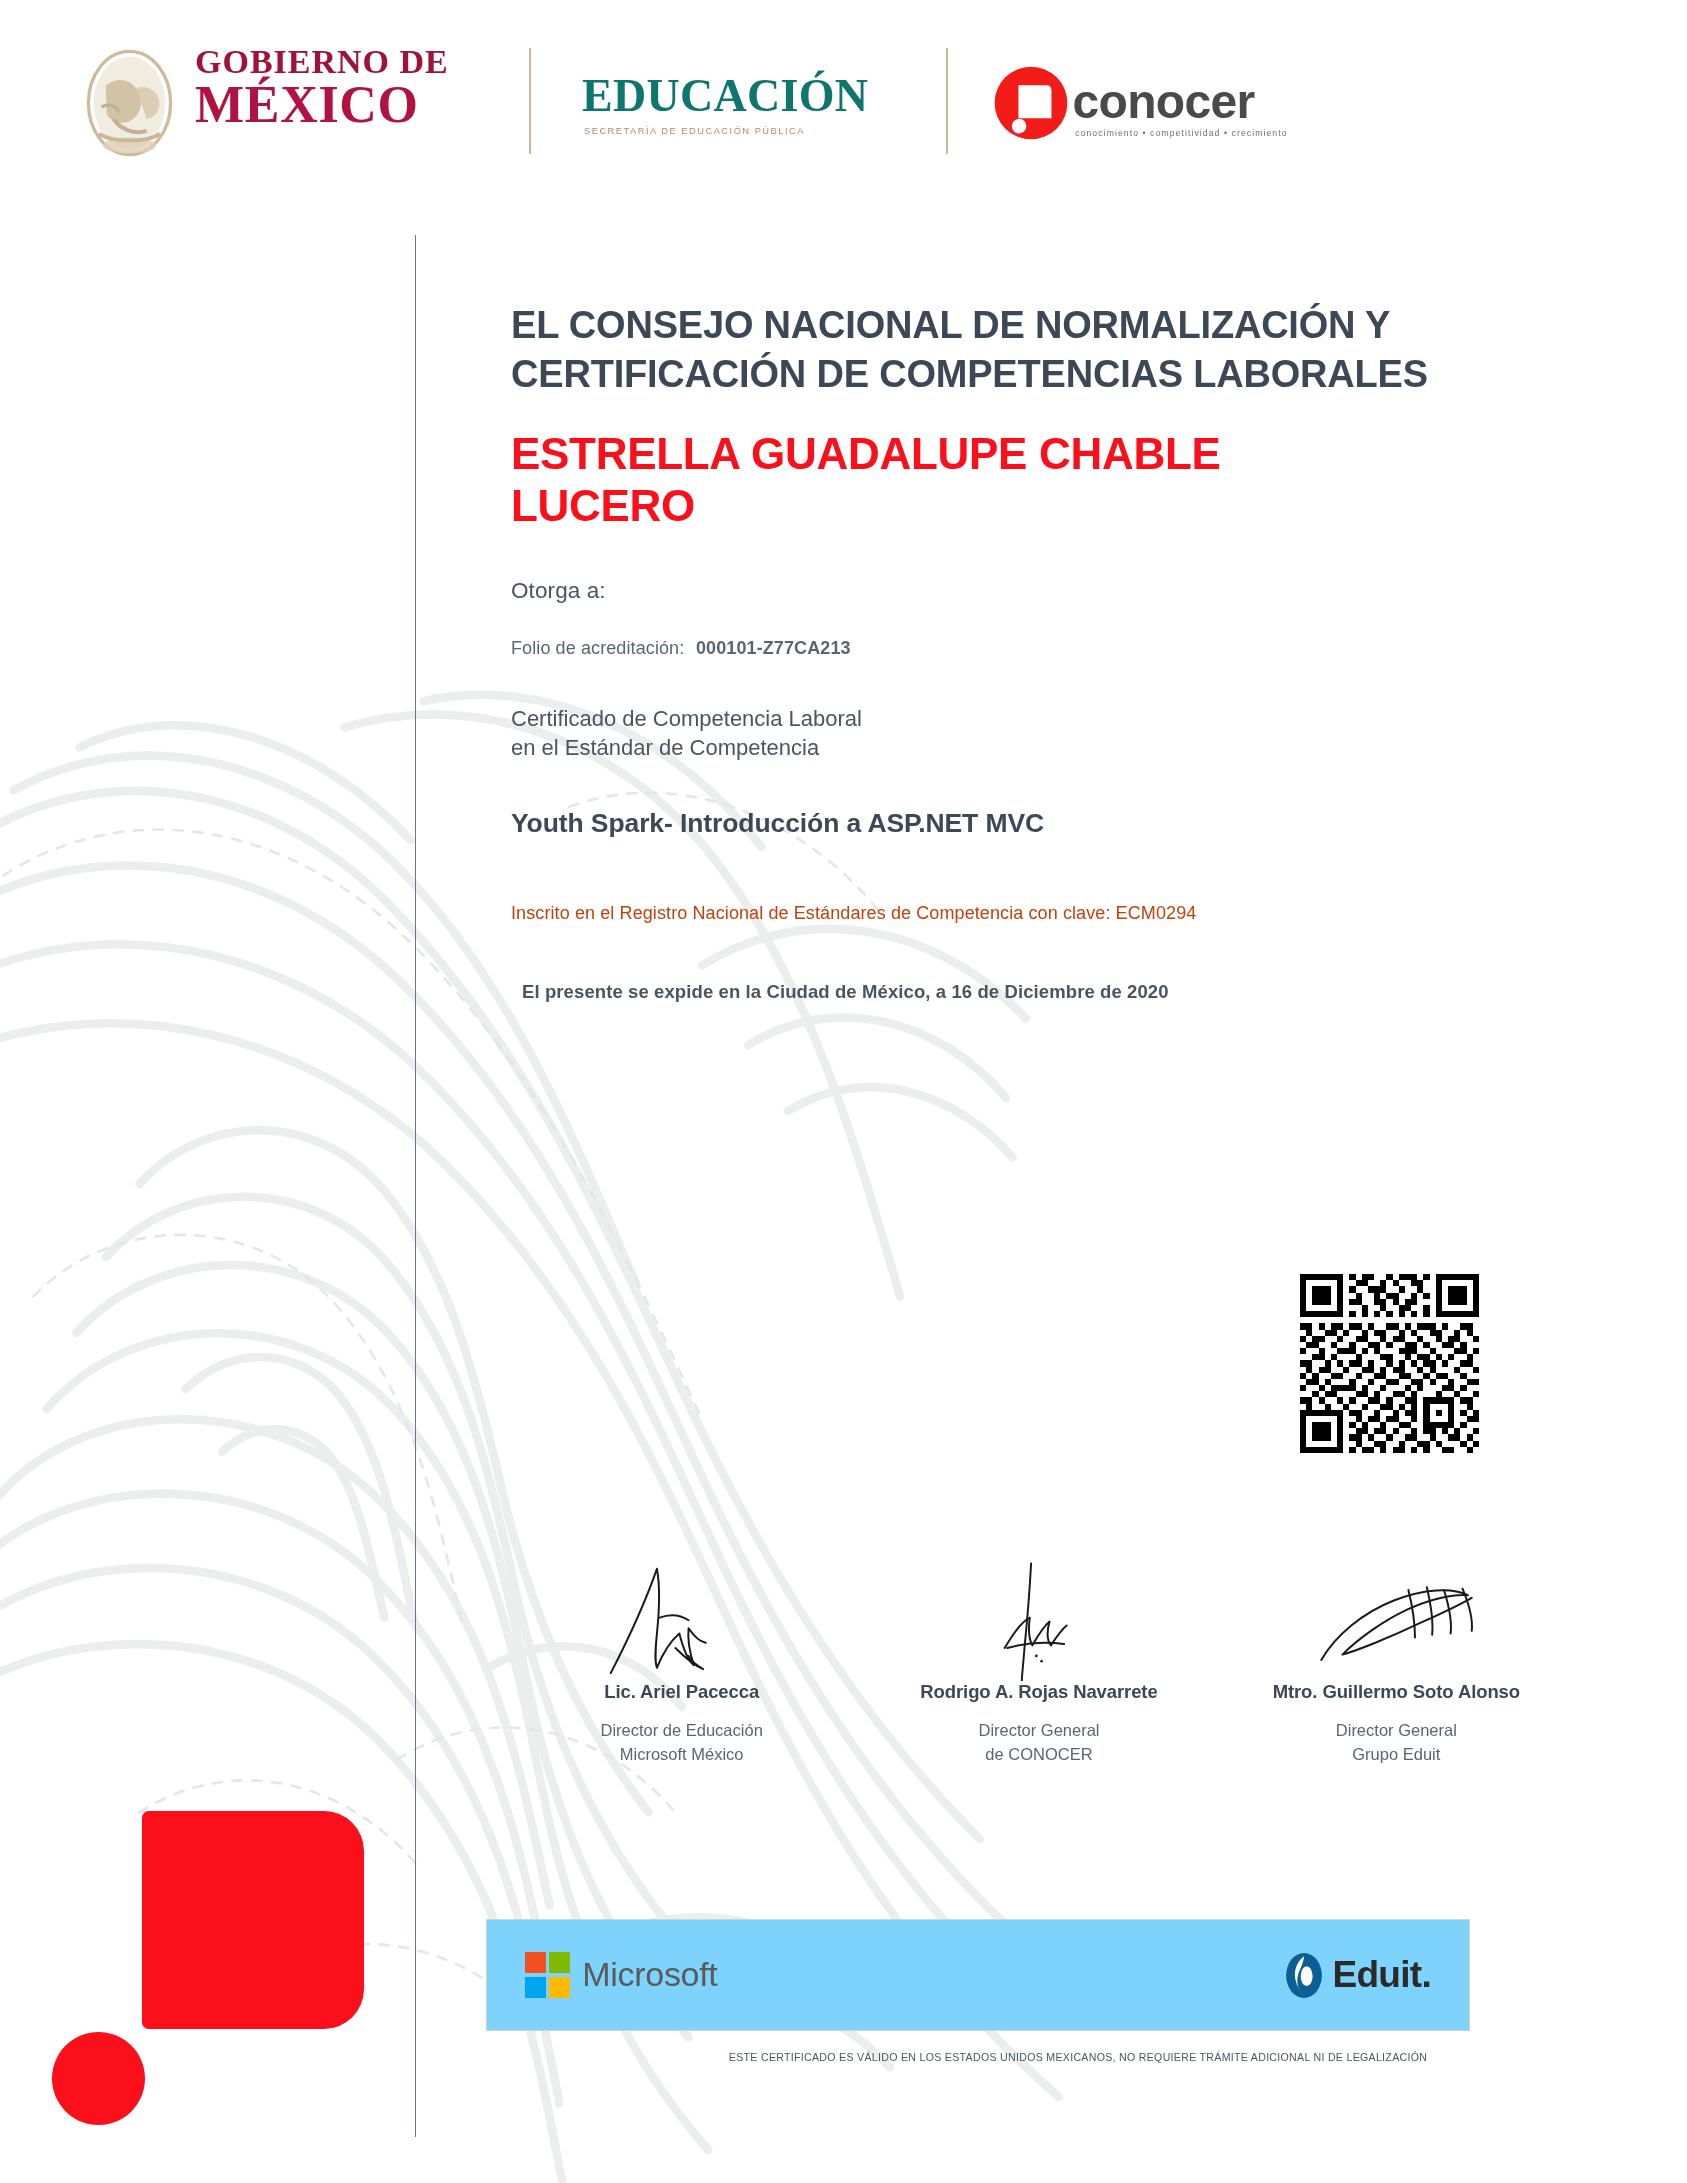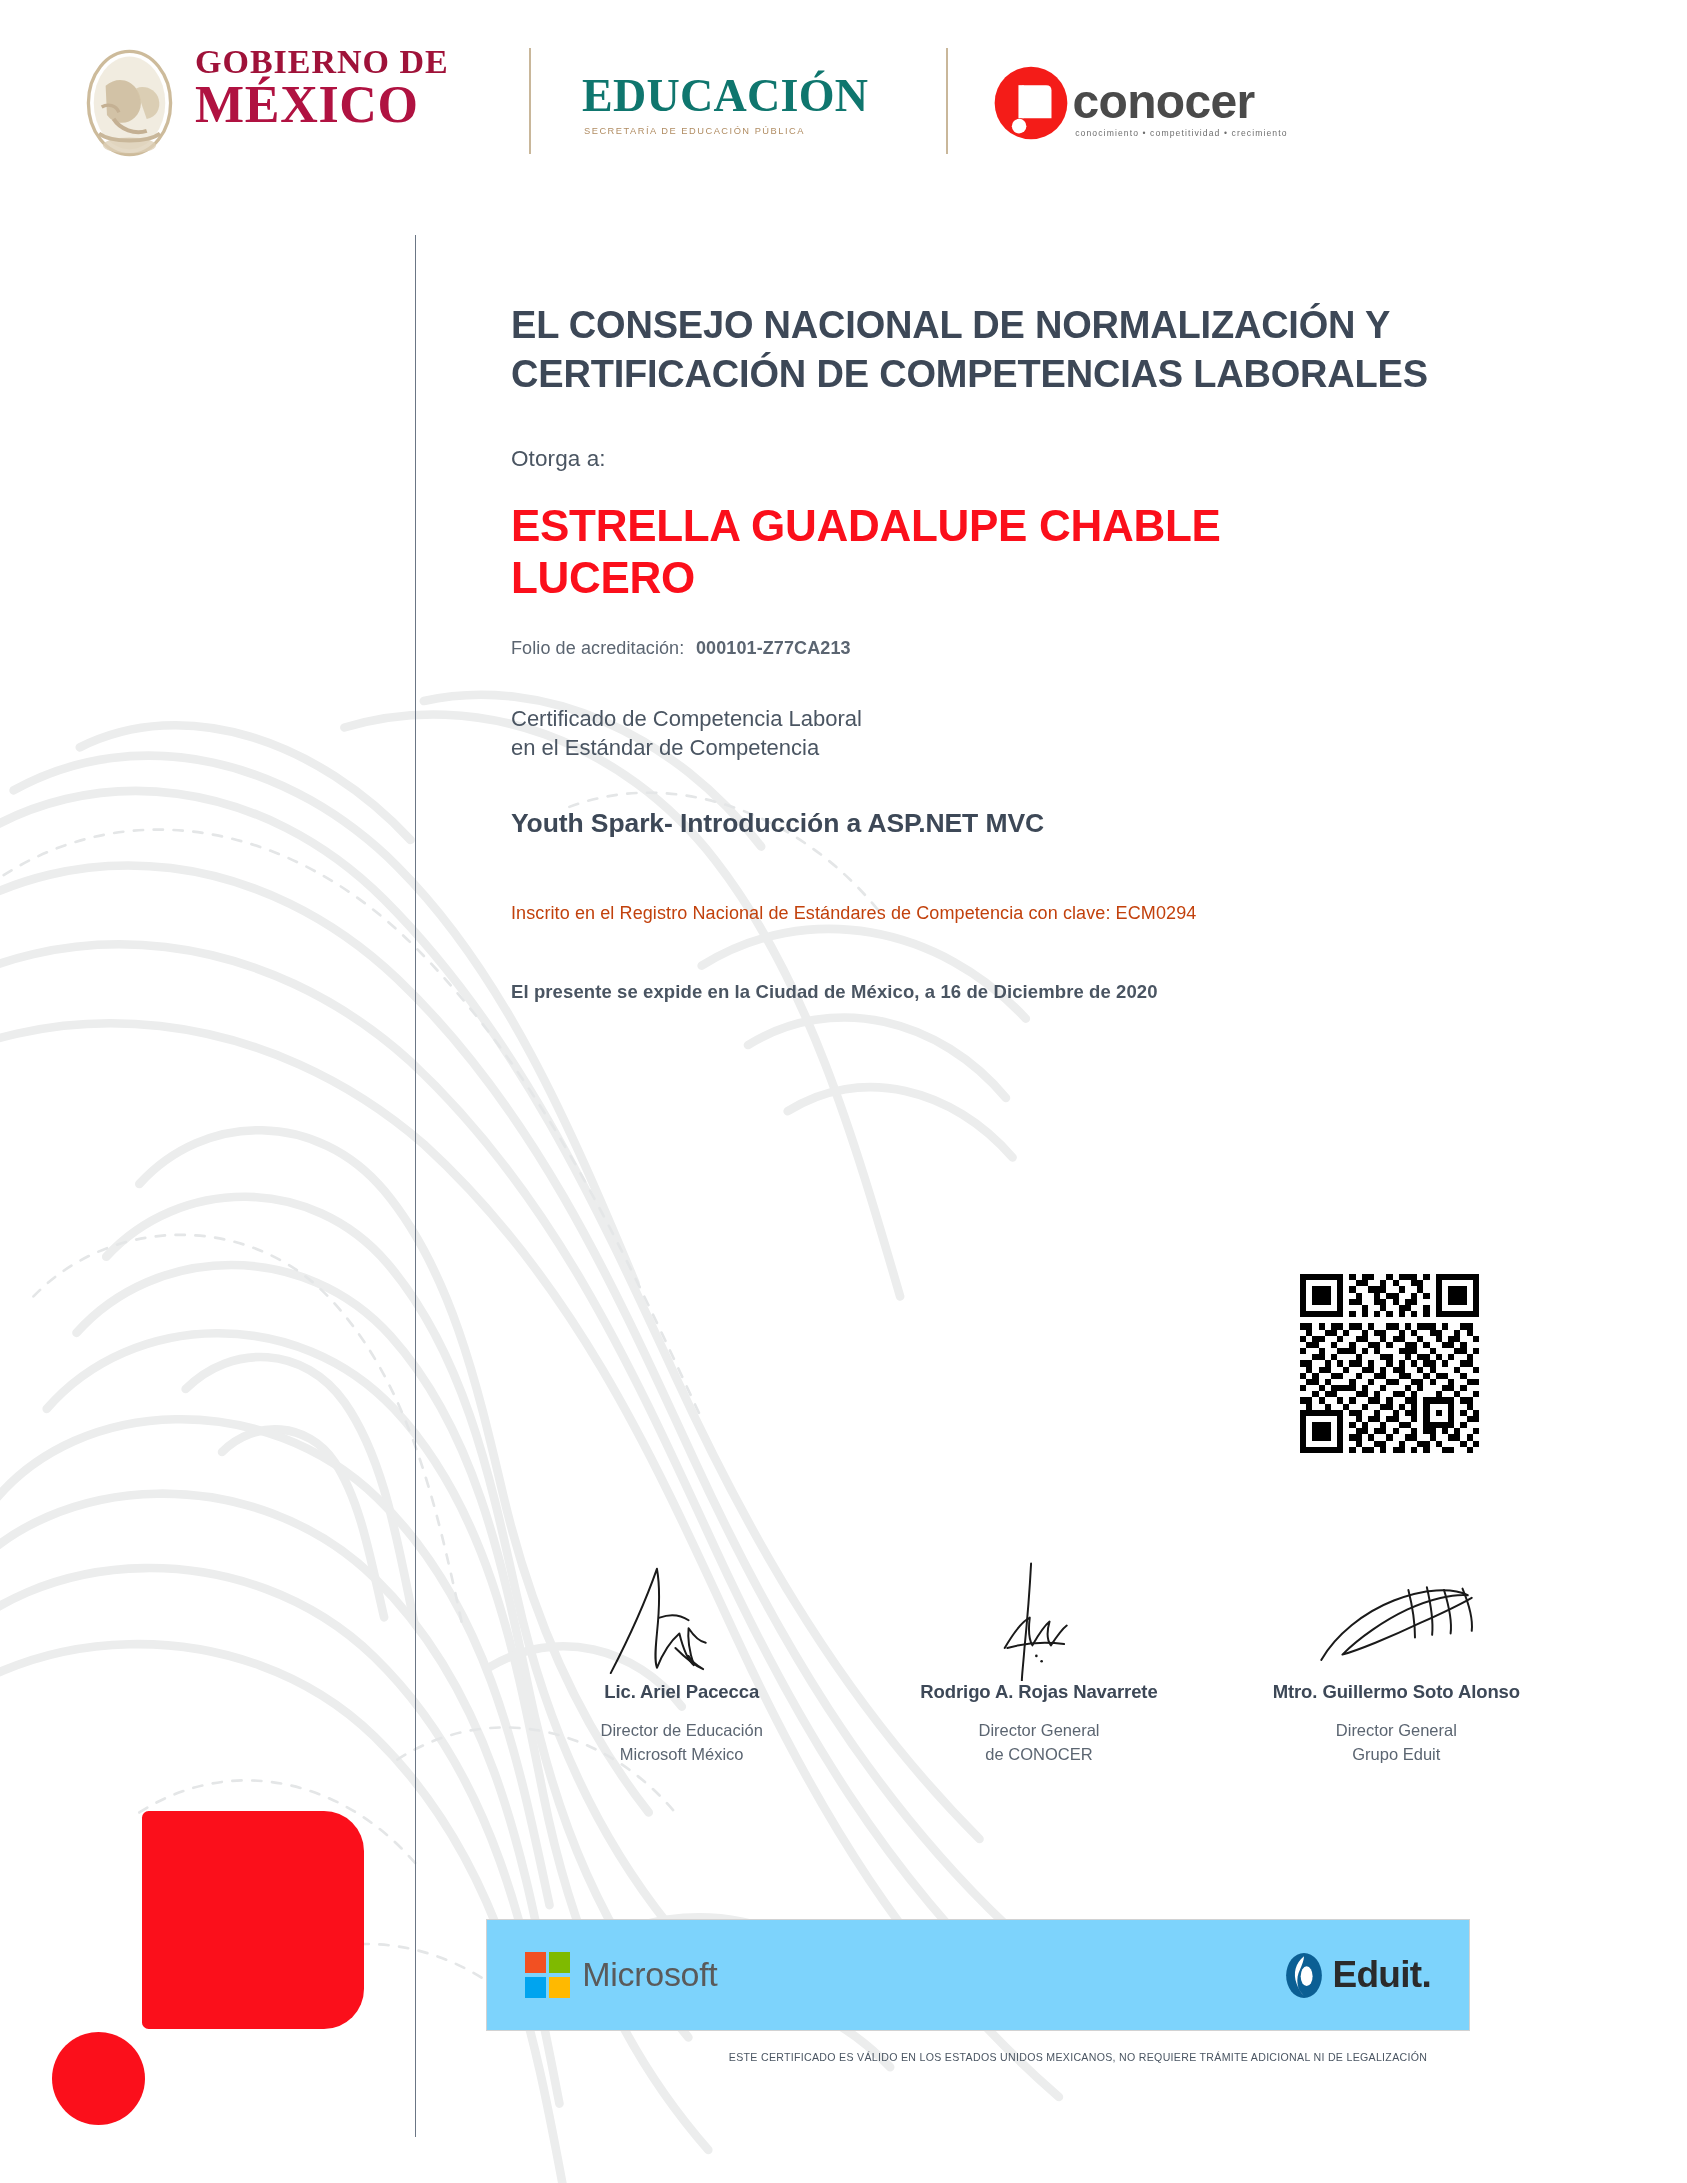--- a/index.html
+++ b/index.html
@@ -210,20 +210,21 @@
     color: #c2410c;
     letter-spacing: 0.1px;
   }
 
   #issue-line {
     margin-top: 57px;
     font-size: 18.5px;
     font-weight: bold;
     color: #4a5562;
     letter-spacing: 0.1px;
+    margin-left: 11px;
   }
 
   
   #qr-wrap {
     position: absolute;
     left: 1300px;
     top: 1274px;
     width: 179px;
     height: 179px;
     z-index: 6;
@@ -425,22 +426,22 @@
         <div class="conocer-word">conocer</div>
         <div class="conocer-tag">conocimiento • competitividad • crecimiento</div>
       </div>
     </div>
   </div>
 
   <div id="vrule"></div>
 
   <div id="content">
     <div id="main-title">EL CONSEJO NACIONAL DE NORMALIZACIÓN Y CERTIFICACIÓN DE COMPETENCIAS LABORALES</div>
+    <div id="recipient-name">ESTRELLA GUADALUPE CHABLE LUCERO</div>
     <div id="otorga-label">Otorga a:</div>
-    <div id="recipient-name">ESTRELLA GUADALUPE CHABLE LUCERO</div>
     <div id="folio-line">
       <span>Folio de acreditación:</span>
       <span style="margin-left:6.6px;font-weight:bold;">000101-Z77CA213</span>
     </div>
     <div id="cert-desc">
       <div>Certificado de Competencia Laboral</div>
       <div>en el Estándar de Competencia</div>
     </div>
     <div id="standard-name">Youth Spark- Introducción a ASP.NET MVC</div>
     <div id="registry-line">Inscrito en el Registro Nacional de Estándares de Competencia con clave: ECM0294</div>

